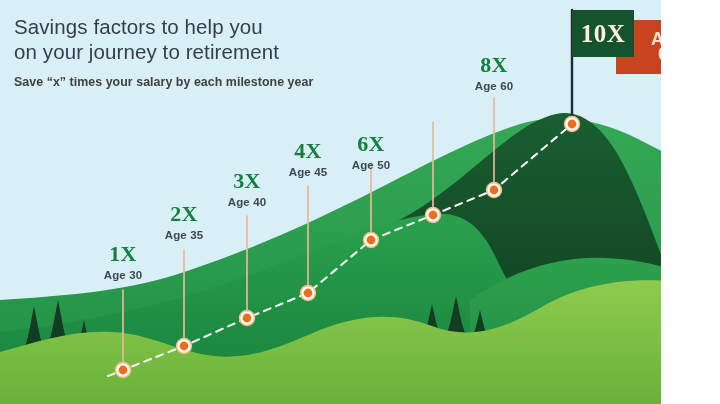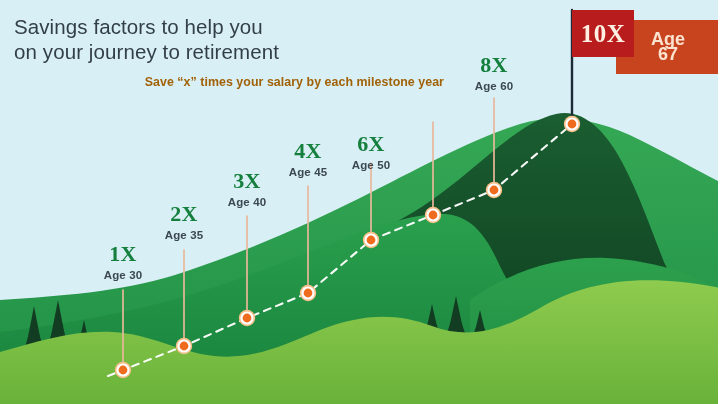--- a/index.html
+++ b/index.html
@@ -1,33 +1,32 @@
 <!DOCTYPE html>
 <html><head>
 <meta charset="utf-8">
 <style>
   html,body{margin:0;padding:0;background:#fff;}
   #stage{
-    position:relative;width:718px;height:404px;overflow:hidden;
+    position:relative;width:661px;height:404px;overflow:hidden;
     background:#d9eff6;
     font-family:"Liberation Sans", sans-serif;
     -webkit-font-smoothing:antialiased;
   }
   #scene{position:absolute;inset:0;width:720px;height:404px;}
 
   
   #headline{position:absolute;left:14px;top:14px;width:430px;z-index:40;}
   #title{
     font-size:20.5px;line-height:25px;color:#333f48;font-weight:400;
     letter-spacing:.1px;white-space:pre-line;
   }
   #subtitle{
-    margin-top:11px;font-size:12.4px;color:#a16207;font-weight:600;
+    margin-top:11px;font-size:12.4px;color:#404040;font-weight:600;
     letter-spacing:.05px;
-    text-align:right;
   }
 
   
   .mstone{position:absolute;z-index:38;text-align:center;transform:translateX(-50%);}
   .mstone .mult{
     font-family:"Liberation Serif", serif;
     font-size:22px;font-weight:700;color:#15803d;line-height:21px;
     letter-spacing:.3px;
   }
   .mstone .age{
@@ -42,21 +41,21 @@
     background:#c8441e;
     clip-path:polygon(0 0,100% 0,82% 50%,100% 100%,0 100%);
   }
   #flag .ribbon .rtext{
     position:absolute;left:0;top:0;width:104px;height:54px;
     display:flex;flex-direction:column;align-items:center;justify-content:center;
     color:#fbe3cf;font-size:18px;font-weight:600;line-height:15px;
   }
   #flag .panel{
     position:absolute;left:4px;top:6px;width:62px;height:47px;
-    background:#b91c1c;display:flex;align-items:center;justify-content:center;
+    background:#14532d;display:flex;align-items:center;justify-content:center;
   }
   #flag .panel span{
     font-family:"Liberation Serif", serif;
     color:#fdf0e2;font-size:25px;font-weight:700;letter-spacing:.5px;
   }
 </style>
 </head>
 <body>
 
 <div id="stage">

